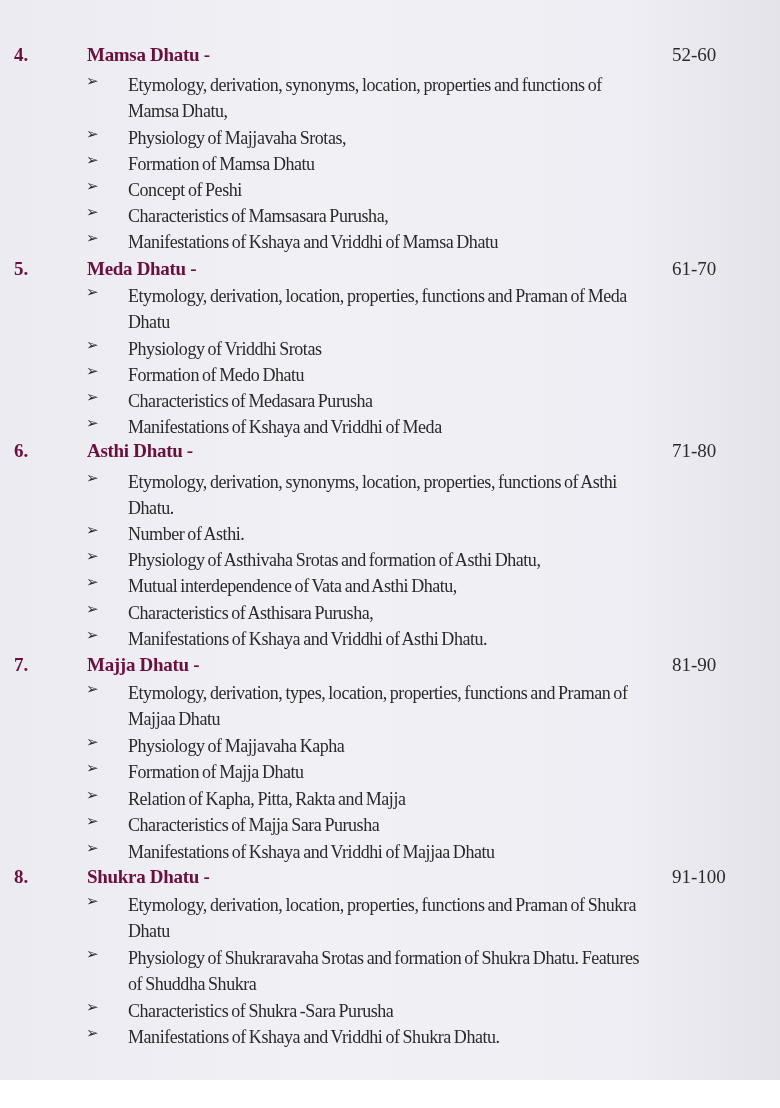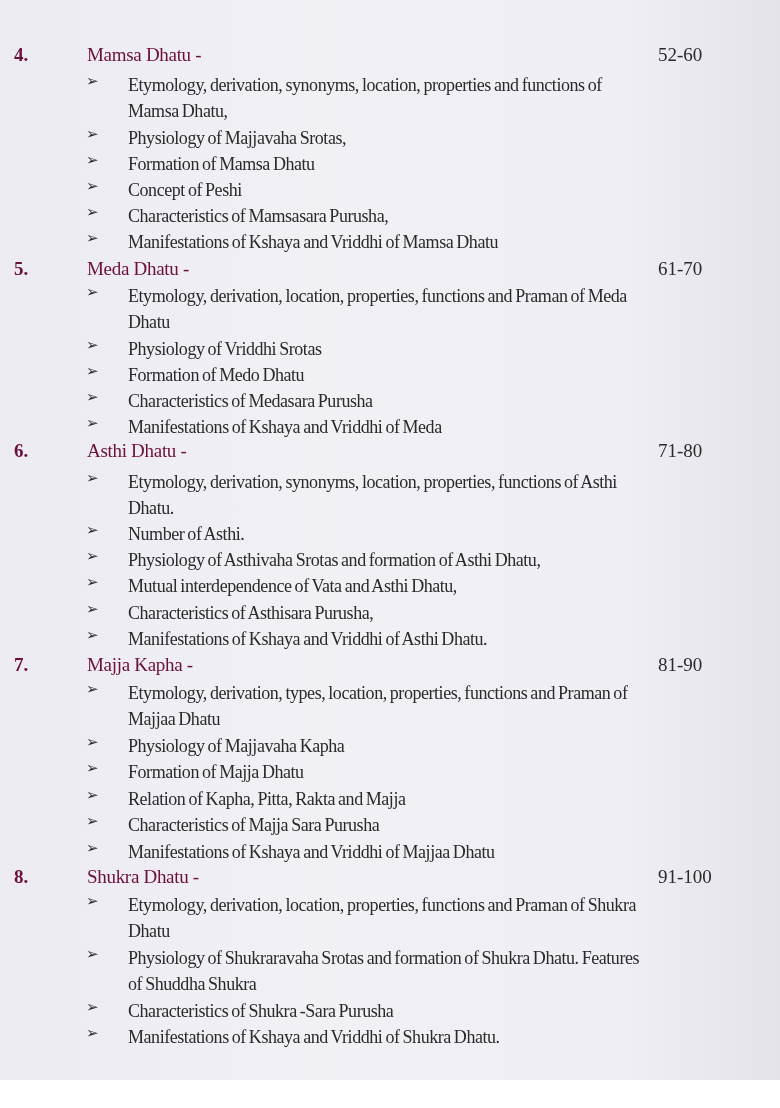--- a/index.html
+++ b/index.html
@@ -13,25 +13,25 @@
     position:absolute; left:0; top:0; width:780px; height:1080px;
     background: linear-gradient(90deg, #ecebf2 0%, #f1f0f5 40%, #efeef4 80%, #e4e3ea 100%);
   }
   .section { position:absolute; left:0; width:780px; }
   .num {
     position:absolute; left:14px; top:0;
     font-weight:bold; font-size:19px; color:#6b0f3c;
   }
   .title {
     position:absolute; left:87px; top:0;
-    font-weight:normal; font-size:19px; color:#6b0f3c;
+    font-weight:bold; font-size:19px; color:#6b0f3c;
     letter-spacing:-0.3px;
   }
   .pages {
-    position:absolute; left:658px; top:0;
+    position:absolute; left:672px; top:0;
     font-size:19px; color:#2a2a2a;
   }
   .item { position:absolute; left:0; width:780px; }
   .bullet {
     position:absolute; left:86px; top:0;
     font-size:15px; color:#2a2a2a;
   }
   .text {
     position:absolute; left:128px; top:0; width:520px;
     font-size:18px; line-height:26px; color:#2a2a2a;
@@ -124,21 +124,21 @@
       <span class="bullet">➢</span>
       <span class="text">Characteristics of Asthisara Purusha,</span>
     </div>
   <div class="item" style="top:626px;">
       <span class="bullet">➢</span>
       <span class="text">Manifestations of Kshaya and Vriddhi of Asthi Dhatu.</span>
     </div>
 
   <div class="section" style="top:654px;">
     <span class="num">7.</span>
-    <span class="title">Majja Kapha -</span>
+    <span class="title">Majja Dhatu -</span>
     <span class="pages">81-90</span>
   </div>
   <div class="item" style="top:680px;">
       <span class="bullet">➢</span>
       <span class="text">Etymology, derivation, types, location, properties, functions and Praman of Majjaa Dhatu</span>
     </div>
   <div class="item" style="top:733px;">
       <span class="bullet">➢</span>
       <span class="text">Physiology of Majjavaha Kapha</span>
     </div>

